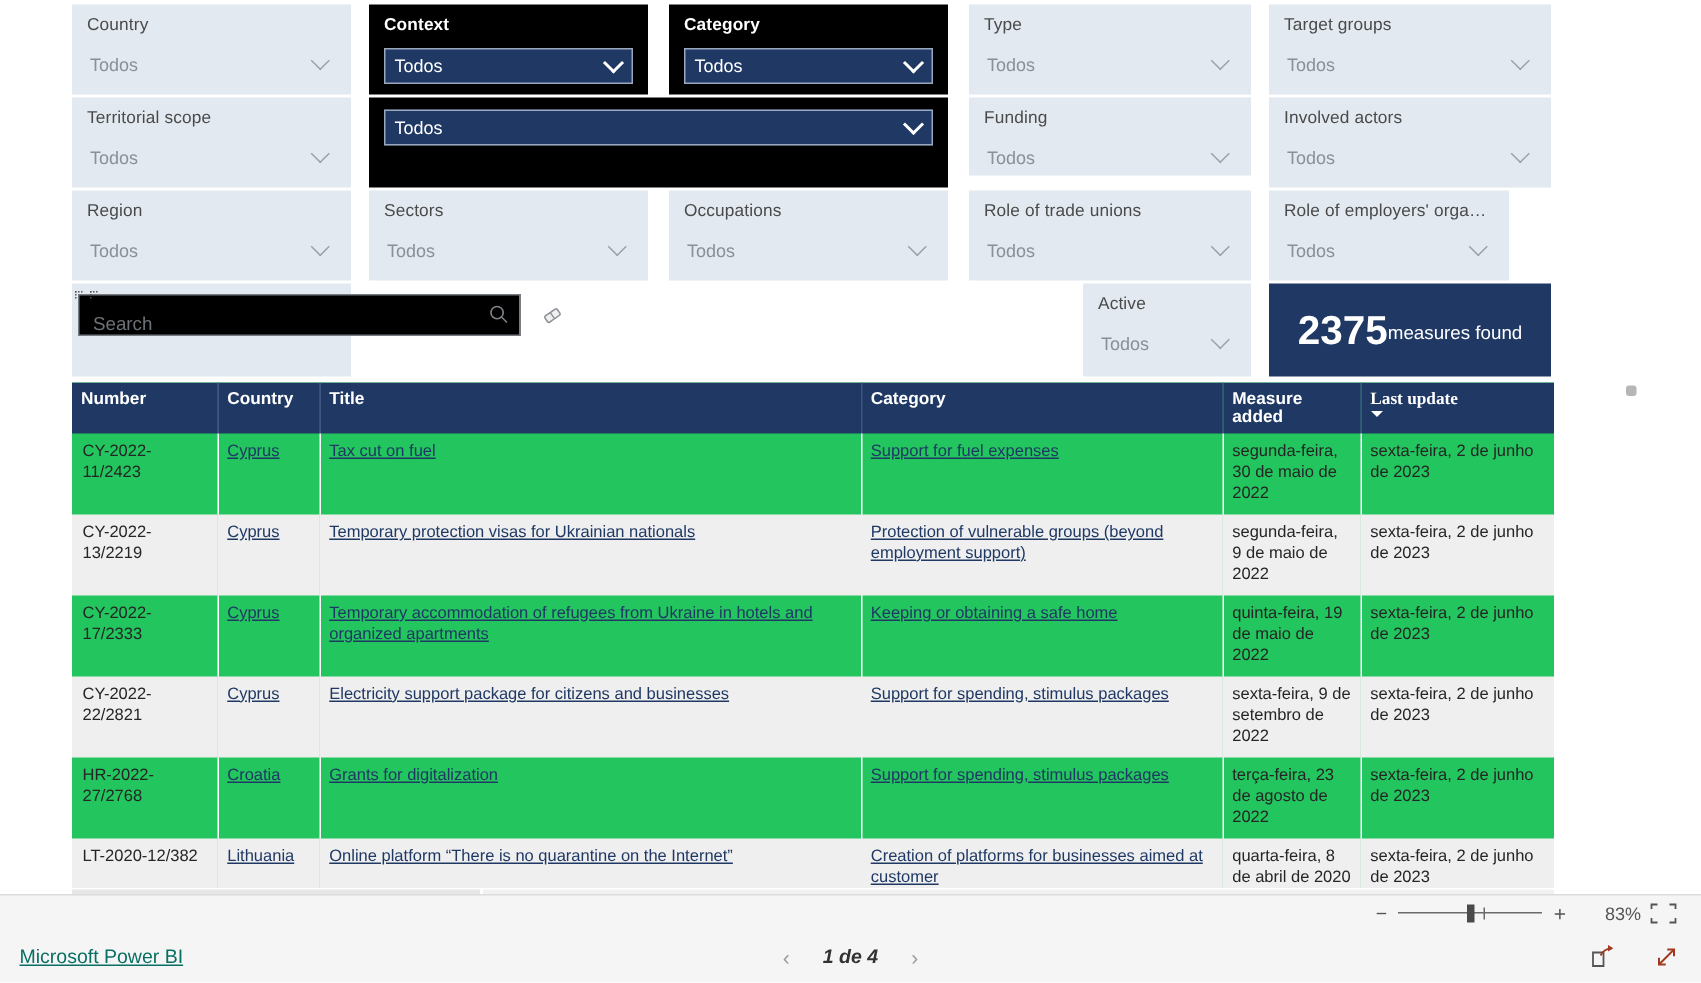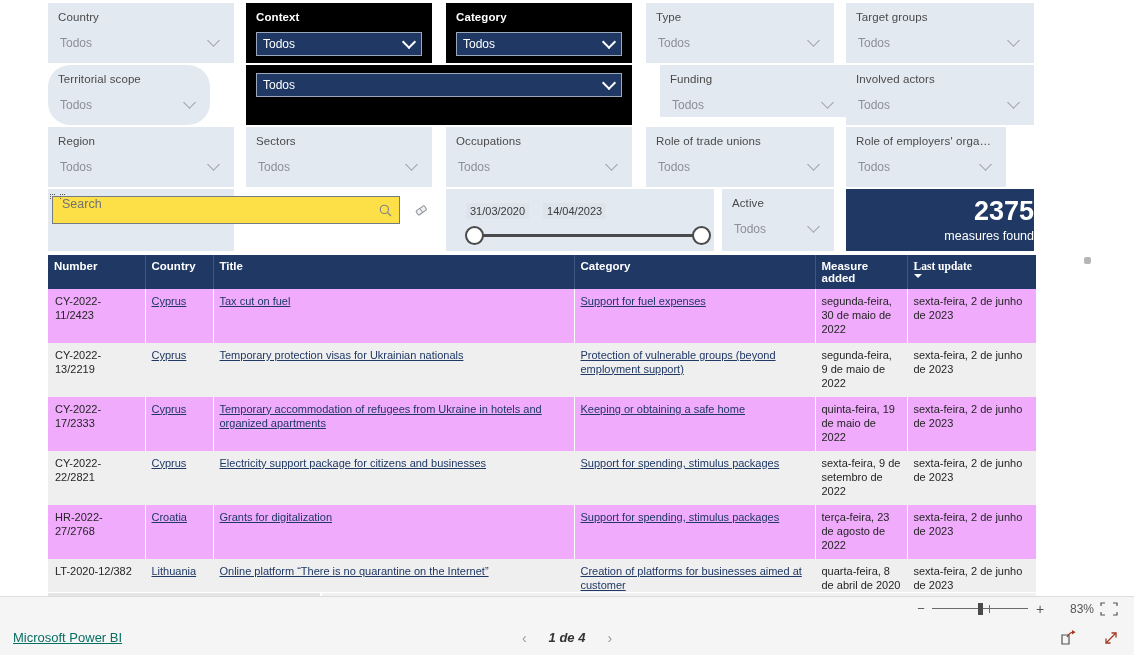--- a/index.html
+++ b/index.html
@@ -95,25 +95,25 @@
     padding: 0;
   }
   .search-row {
     position: absolute;
     left: 4px; top: 12px;
     display: flex;
     align-items: center;
   }
   .search-box {
     position: relative;
-    width: 348px; height: 28px;
-    background: #fde047;
+    width: 295px; height: 28px;
+    background: #000000;
     border: 1px solid #767b82;
     display: flex;
-    align-items: flex-start;
+    align-items: flex-end;
     padding: 0 28px 0 9px;
   }
   .search-box .ph {
     font-size: 12.5px;
     color: #6d7278;
   }
   .search-focus-corner {
     position: absolute;
     width: 5px; height: 5px;
     border-top: 1px dotted #555; border-left: 1px dotted #555;
@@ -164,42 +164,42 @@
     border: 2px solid #4a4a4a;
   }
   .slider-handle.left { left: -9px; }
   .slider-handle.right { right: -9px; }
 
   
   .kpi {
     position: absolute;
     background: #1f3864;
     display: flex;
-    flex-direction: column;
-    align-items: flex-end;
+    flex-direction: row;
+    align-items: center;
     justify-content: center;
   }
   .kpi-value {
     font-size: 27px;
     font-weight: bold;
     color: #ffffff;
     line-height: 1.05;
   }
   .kpi-label {
     font-size: 12.5px;
     color: #ffffff;
     margin-top: 4px;
   }
 
   
   .table-wrap {
     position: absolute;
     left: 48px; top: 255px;
     width: 988px; height: 341px;
-    background: #f0abfc;
+    background: #22c55e;
     overflow: hidden;
   }
   table.grid {
     width: 988px;
     border-collapse: collapse;
     table-layout: fixed;
   }
   table.grid thead th {
     background: #1f3864;
     color: #ffffff;
@@ -409,34 +409,34 @@
             <span class="chev"></span>
           </div>
         </div>
         <div class="slicer" style="left: 846px; top: 3px; width: 188px; height: 60px;">
           <div class="slicer-label">Target groups</div>
           <div class="slicer-control">
             <span class="slicer-value">Todos</span>
             <span class="chev"></span>
           </div>
         </div>
-        <div class="slicer" style="left: 48px; top: 65px; width: 162px; height: 60px; border-radius: 22px;">
+        <div class="slicer" style="left: 48px; top: 65px; width: 186px; height: 60px;">
           <div class="slicer-label">Territorial scope</div>
           <div class="slicer-control">
             <span class="slicer-value">Todos</span>
             <span class="chev"></span>
           </div>
         </div>
         <div class="slicer dark" style="left: 246px; top: 65px; width: 386px; height: 60px;">
           <div class="slicer-control">
             <span class="slicer-value">Todos</span>
             <span class="chev"></span>
           </div>
         </div>
-        <div class="slicer" style="left: 660px; top: 65px; width: 188px; height: 52px;">
+        <div class="slicer" style="left: 646px; top: 65px; width: 188px; height: 52px;">
           <div class="slicer-label">Funding</div>
           <div class="slicer-control">
             <span class="slicer-value">Todos</span>
             <span class="chev"></span>
           </div>
         </div>
         <div class="slicer" style="left: 846px; top: 65px; width: 188px; height: 60px;">
           <div class="slicer-label">Involved actors</div>
           <div class="slicer-control">
             <span class="slicer-value">Todos</span>
@@ -503,30 +503,20 @@
       <div class="eraser-btn">
         <svg width="16" height="16" viewBox="0 0 16 16">
           <g transform="rotate(-35 8 8)">
             <rect x="3" y="6" width="10" height="5" rx="1" fill="#f0f0f0" stroke="#8a8f96" stroke-width="1"></rect>
             <line x1="8" y1="6" x2="8" y2="11" stroke="#8a8f96" stroke-width="0.9"></line>
           </g>
         </svg>
       </div>
     </div>
 
-    <div class="date-tile" style="left:446px; top:189px; width:268px; height:62px;">
-      <div class="date-labels">
-        <span class="date-chip">31/03/2020</span>
-        <span class="date-chip">14/04/2023</span>
-      </div>
-      <div class="slider-track">
-        <span class="slider-handle left"></span>
-        <span class="slider-handle right"></span>
-      </div>
-    </div>
 
     <div class="kpi" style="left:846px; top:189px; width:188px; height:62px;">
       <div class="kpi-value">2375</div>
       <div class="kpi-label">measures found</div>
     </div>
 
     <div class="table-wrap">
       <table class="grid">
         <colgroup>
           <col class="c-num">

